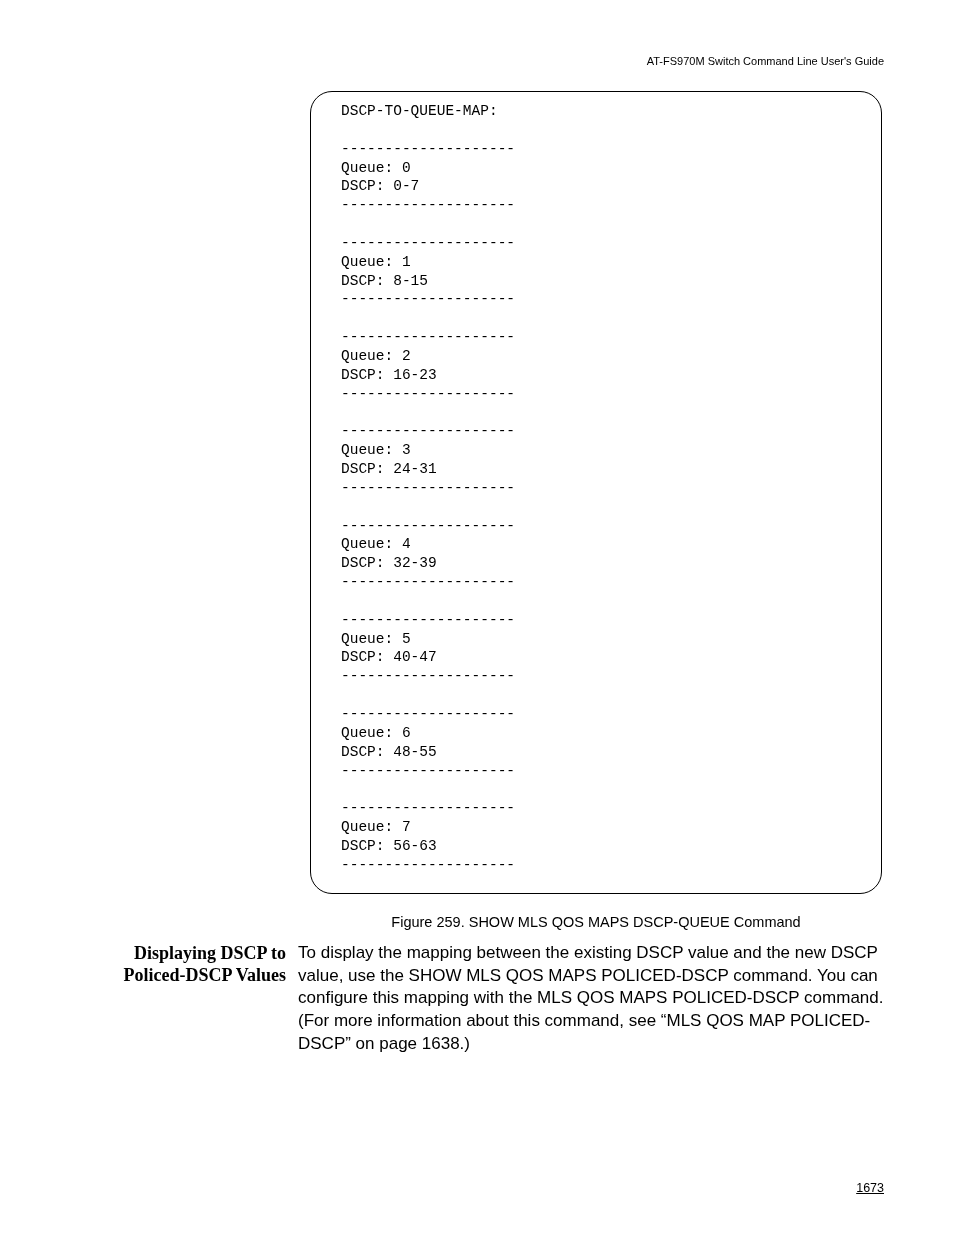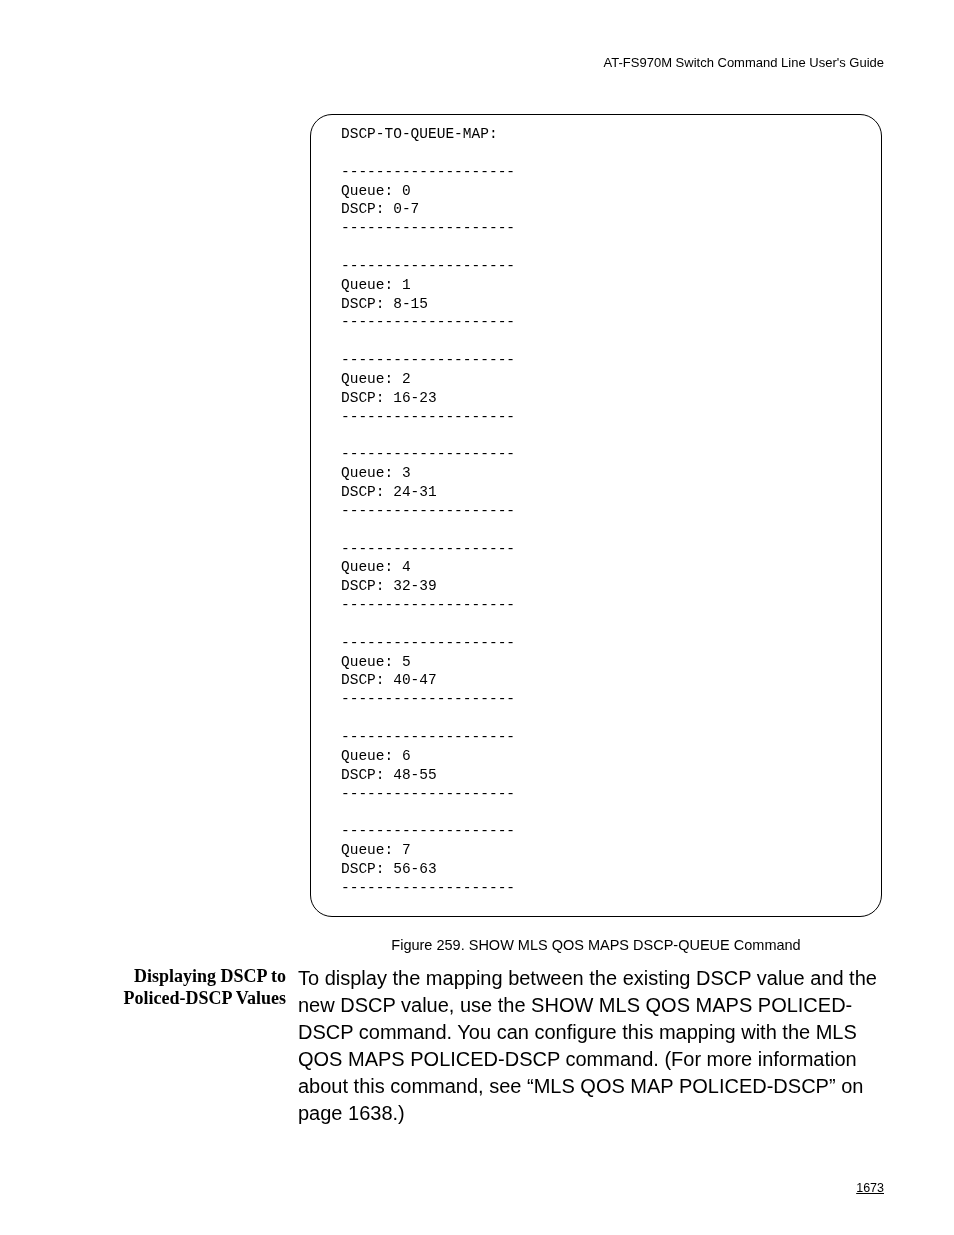--- a/index.html
+++ b/index.html
@@ -14,22 +14,22 @@
       box-sizing: border-box;
     }
     .page {
       padding: 55px 70px 40px 70px;
       box-sizing: border-box;
       height: 100%;
       position: relative;
     }
     .header {
       text-align: right;
-      font-size: 13px;
-      margin-bottom: 44px;
+      font-size: 11px;
+      margin-bottom: 24px;
     }
     .terminal-box {
       margin-left: 240px;
       width: 572px;
       border: 1px solid #000;
       border-radius: 22px;
       padding: 10px 24px 18px 30px;
       font-family: "Courier New", Courier, monospace;
       font-size: 14.5px;
       line-height: 1.3;
@@ -52,21 +52,21 @@
       padding-right: 12px;
       text-align: right;
       font-family: "Times New Roman", Times, serif;
       font-weight: bold;
       font-size: 18px;
       line-height: 1.25;
       box-sizing: border-box;
     }
     .body-text {
       flex: 1;
-      font-size: 20px;
+      font-size: 17px;
       line-height: 1.35;
     }
     .page-number {
       position: absolute;
       bottom: 40px;
       right: 70px;
       font-size: 12.5px;
       text-decoration: underline;
     }
   </style>

